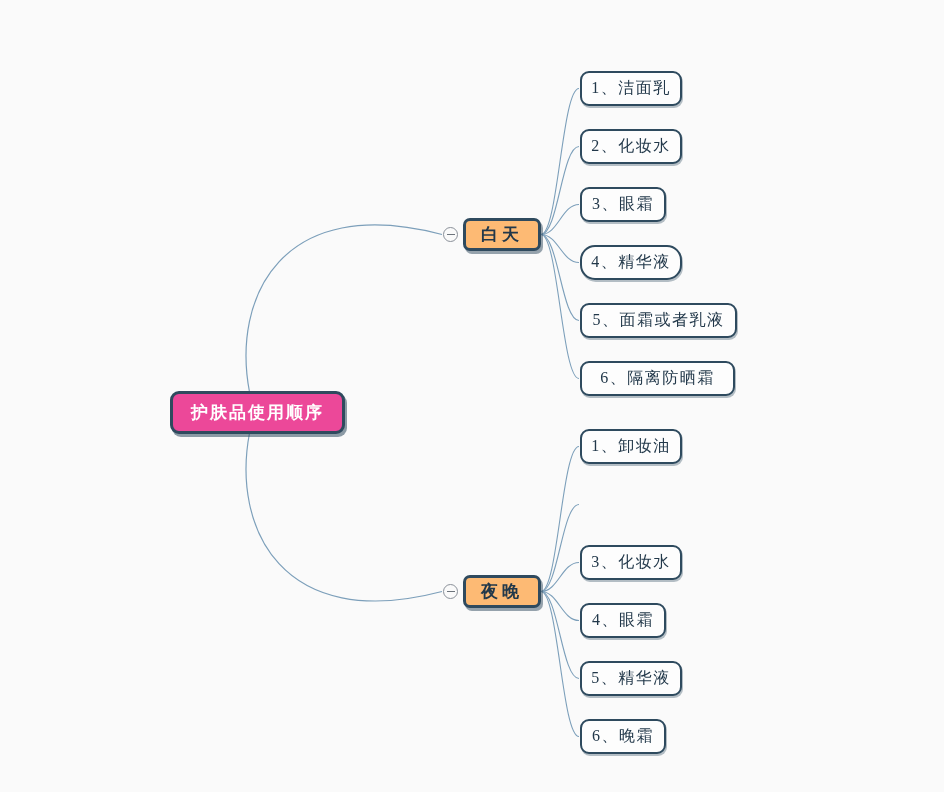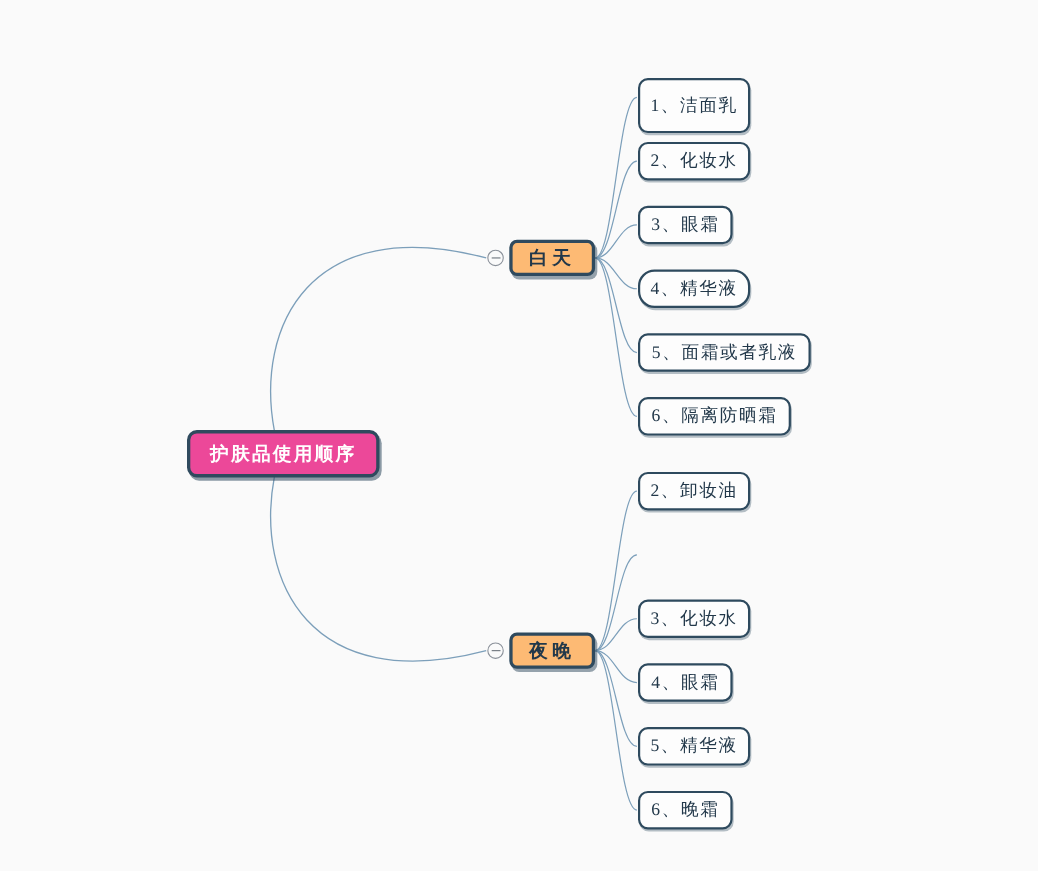--- a/index.html
+++ b/index.html
@@ -99,26 +99,26 @@
       <path d="M 541 591.5 C 558.1 591.5, 561.9 446.5, 579 446.5" fill="none" stroke="#7c9fba" stroke-width="1.1"></path>
       <path d="M 541 591.5 C 558.1 591.5, 561.9 504.5, 579 504.5" fill="none" stroke="#7c9fba" stroke-width="1.1"></path>
       <path d="M 541 591.5 C 558.1 591.5, 561.9 562.5, 579 562.5" fill="none" stroke="#7c9fba" stroke-width="1.1"></path>
       <path d="M 541 591.5 C 558.1 591.5, 561.9 620.5, 579 620.5" fill="none" stroke="#7c9fba" stroke-width="1.1"></path>
       <path d="M 541 591.5 C 558.1 591.5, 561.9 678.5, 579 678.5" fill="none" stroke="#7c9fba" stroke-width="1.1"></path>
       <path d="M 541 591.5 C 558.1 591.5, 561.9 736.5, 579 736.5" fill="none" stroke="#7c9fba" stroke-width="1.1"></path>
     </svg>
 <div class="node node-root" style="left: 170px; top: 391px; width: 175px; height: 43px;">护肤品使用顺序</div>
     <div class="node node-branch" style="left: 463px; top: 218px; width: 78px; height: 33px;">白天</div>
     <div class="toggle" style="left: 443px; top: 227px;"></div>
-    <div class="node node-leaf" style="left: 580px; top: 71px; width: 102px; height: 50px;">1、洁面乳</div>
+    <div class="node node-leaf" style="left: 580px; top: 71px; width: 102px; height: 35px;">1、洁面乳</div>
     <div class="node node-leaf" style="left: 580px; top: 129px; width: 102px; height: 35px;">2、化妆水</div>
     <div class="node node-leaf" style="left: 580px; top: 187px; width: 86px; height: 35px;">3、眼霜</div>
     <div class="node node-leaf" style="left: 580px; top: 245px; width: 102px; height: 35px; border-radius: 15px;">4、精华液</div>
     <div class="node node-leaf" style="left: 580px; top: 303px; width: 157px; height: 35px;">5、面霜或者乳液</div>
-    <div class="node node-leaf" style="left: 580px; top: 361px; width: 139px; height: 35px;">6、隔离防晒霜</div>
+    <div class="node node-leaf" style="left: 580px; top: 361px; width: 155px; height: 35px;">6、隔离防晒霜</div>
     <div class="node node-branch" style="left: 463px; top: 575px; width: 78px; height: 33px;">夜晚</div>
     <div class="toggle" style="left: 443px; top: 584px;"></div>
-    <div class="node node-leaf" style="left: 580px; top: 429px; width: 102px; height: 35px;">2、卸妆油</div>
+    <div class="node node-leaf" style="left: 580px; top: 429px; width: 102px; height: 35px;">1、卸妆油</div>
     <div class="node node-leaf" style="left: 580px; top: 545px; width: 102px; height: 35px;">3、化妆水</div>
     <div class="node node-leaf" style="left: 580px; top: 603px; width: 86px; height: 35px;">4、眼霜</div>
     <div class="node node-leaf" style="left: 580px; top: 661px; width: 102px; height: 35px;">5、精华液</div>
     <div class="node node-leaf" style="left: 580px; top: 719px; width: 86px; height: 35px;">6、晚霜</div>
   </div>
 
 </body></html>

